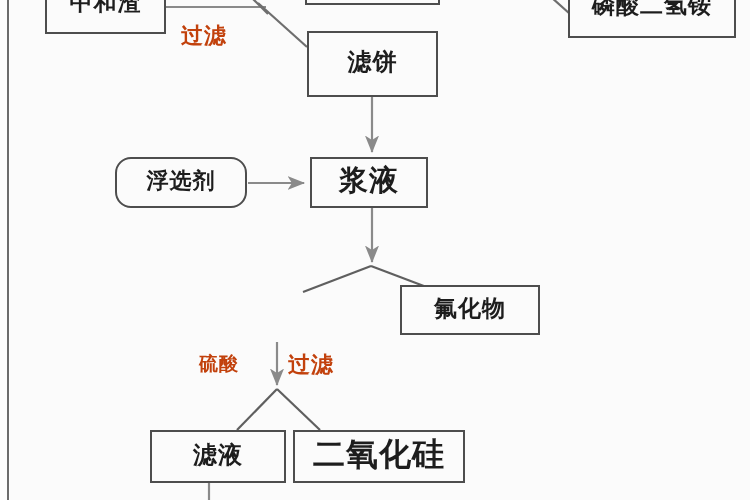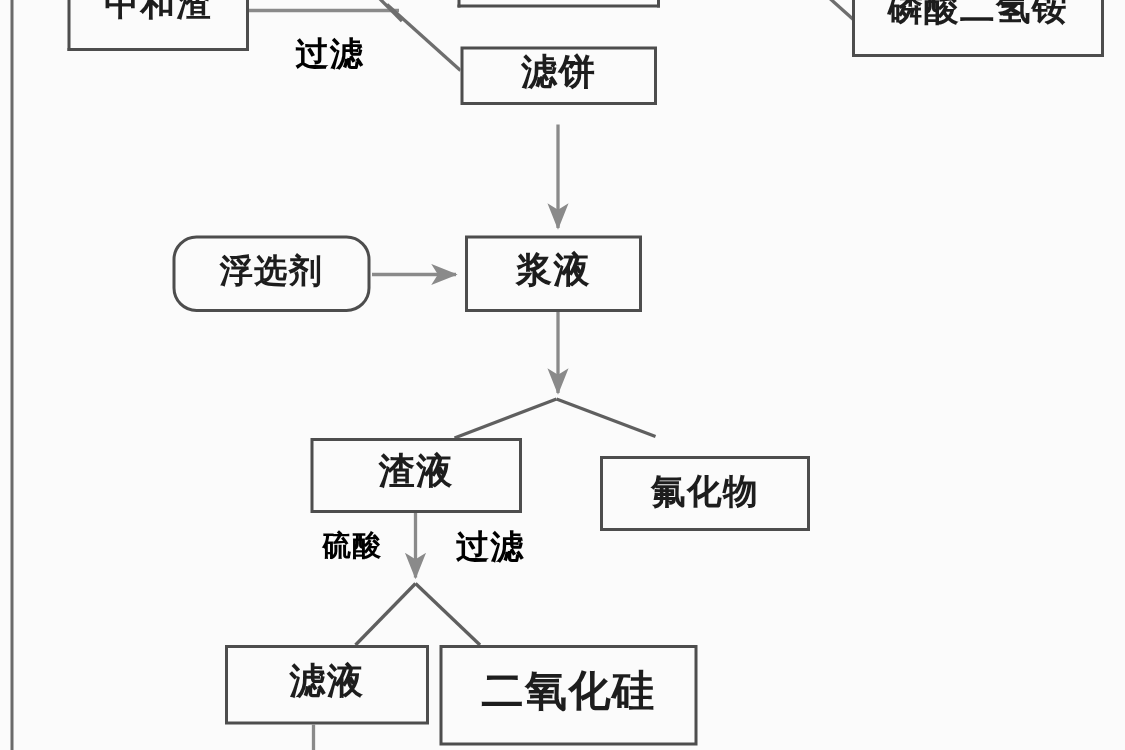--- a/index.html
+++ b/index.html
@@ -35,28 +35,27 @@
     font-weight: 700;
     letter-spacing: 1px;
     z-index: 3;
   }
   .node-label {
     white-space: nowrap;
     line-height: 1;
   }
   .edge-label {
     position: absolute;
-    color: #000000;
+    color: #c2410c;
     font-weight: 700;
     letter-spacing: 1px;
     white-space: nowrap;
     background: transparent;
     z-index: 4;
     line-height: 1;
-    margin-left: 16px;
   }
   .frame-left {
     position: absolute;
     left: 7px;
     top: 0;
     width: 2px;
     height: 500px;
     background: #6a6a6a;
     z-index: 1;
   }
@@ -108,45 +107,42 @@
   </div>
 
   <div class="node clipped-top" style="left:45px; top:-24px; width:121px; height:58px; font-size:23px;">
     <span class="node-label">中和渣</span>
   </div>
 
   <div class="node clipped-top" style="left:568px; top:-22px; width:168px; height:60px; font-size:23px;">
     <span class="node-label">磷酸二氢铵</span>
   </div>
 
-  <div class="node" style="left:307px; top:31px; width:131px; height:39px; font-size:24px;">
+  <div class="node" style="left:307px; top:31px; width:131px; height:66px; font-size:24px;">
     <span class="node-label">滤饼</span>
   </div>
 
   <div class="node" style="left:115px; top:157px; width:132px; height:51px; font-size:22px;border-radius:16px;">
     <span class="node-label">浮选剂</span>
   </div>
 
-  <div class="node" style="left:310px; top:157px; width:118px; height:51px; font-size:24px;text-align:right;">
+  <div class="node" style="left:310px; top:157px; width:118px; height:51px; font-size:29px;text-align:right;">
     <span class="node-label">浆液</span>
   </div>
 
-  <div class="node" style="left:207px; top:292px; width:141px; height:50px; font-size:24px;">
-    <span class="node-label">渣液</span>
-  </div>
 
-  <div class="node" style="left:400px; top:304px; width:140px; height:50px; font-size:23px;">
+  <div class="node" style="left:400px; top:285px; width:140px; height:50px; font-size:23px;">
     <span class="node-label">氟化物</span>
   </div>
 
   <div class="node" style="left:150px; top:430px; width:136px; height:53px; font-size:24px;">
     <span class="node-label">滤液</span>
   </div>
 
-  <div class="node" style="left:293px; top:430px; width:172px; height:67px; font-size:28px;">
+  <div class="node" style="left:293px; top:430px; width:172px; height:53px; font-size:32px;">
     <span class="node-label">二氧化硅</span>
   </div>
 
   <div class="edge-label" style="left:181px; top:27px; font-size:22px;">过滤</div>
 
   <div class="edge-label" style="left:199px; top:356px; font-size:19px;">硫酸</div>
 
   <div class="edge-label" style="left:288px; top:356px; font-size:22px;">过滤</div>
 
 </div>

